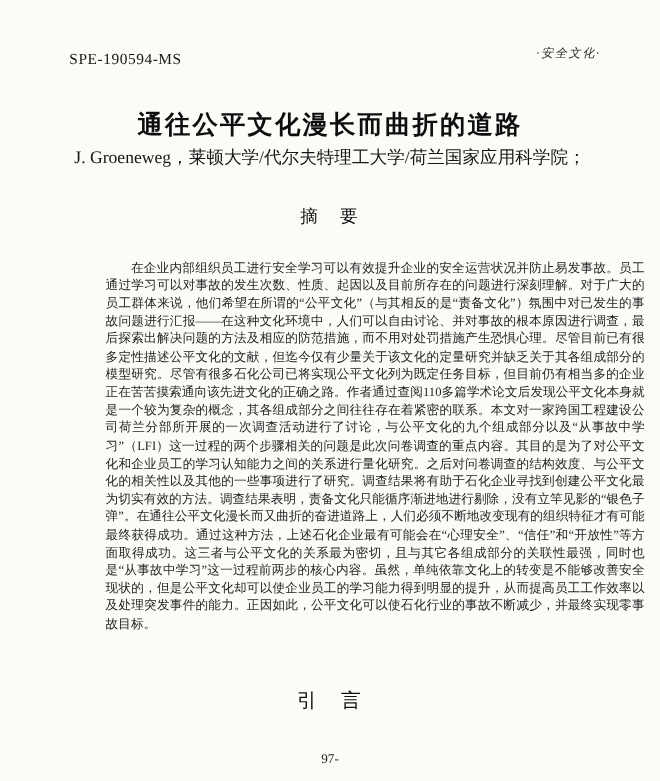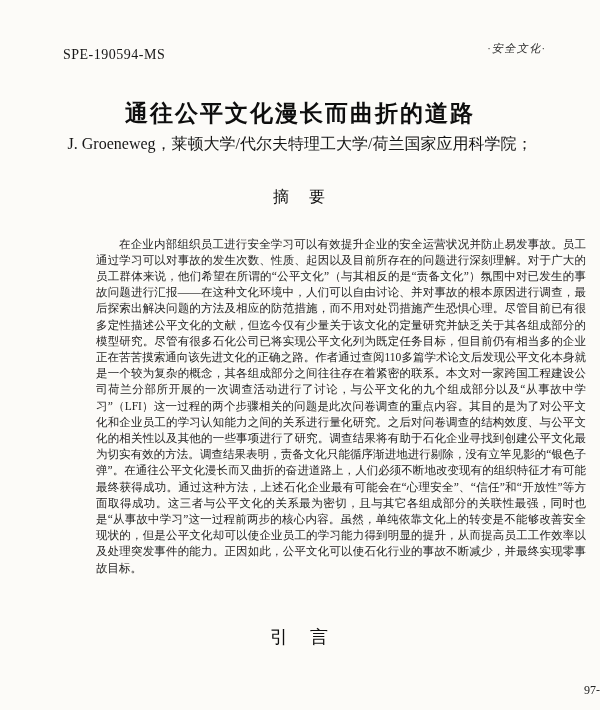--- a/index.html
+++ b/index.html
@@ -49,21 +49,21 @@
     margin-left: 40px;
   }
   .intro-body {
     position: absolute; top: 626px; left: 56px; width: 490px;
     font-size: 13px; line-height: 17.5px;
     text-align: justify; text-indent: 2em;
     color: #1b1b1b;
   }
   .page-number {
     position: absolute; top: 683px; left: 0; width: 100%;
-    text-align: right; font-size: 12px; color: #222;
+    text-align: center; font-size: 12px; color: #222;
   }
 </style>
 </head>
 <body>
 
 <div class="page">
 
   <div class="header-tag">·安全文化·</div>
 
   <div class="doc-id">SPE-190594-MS</div>

